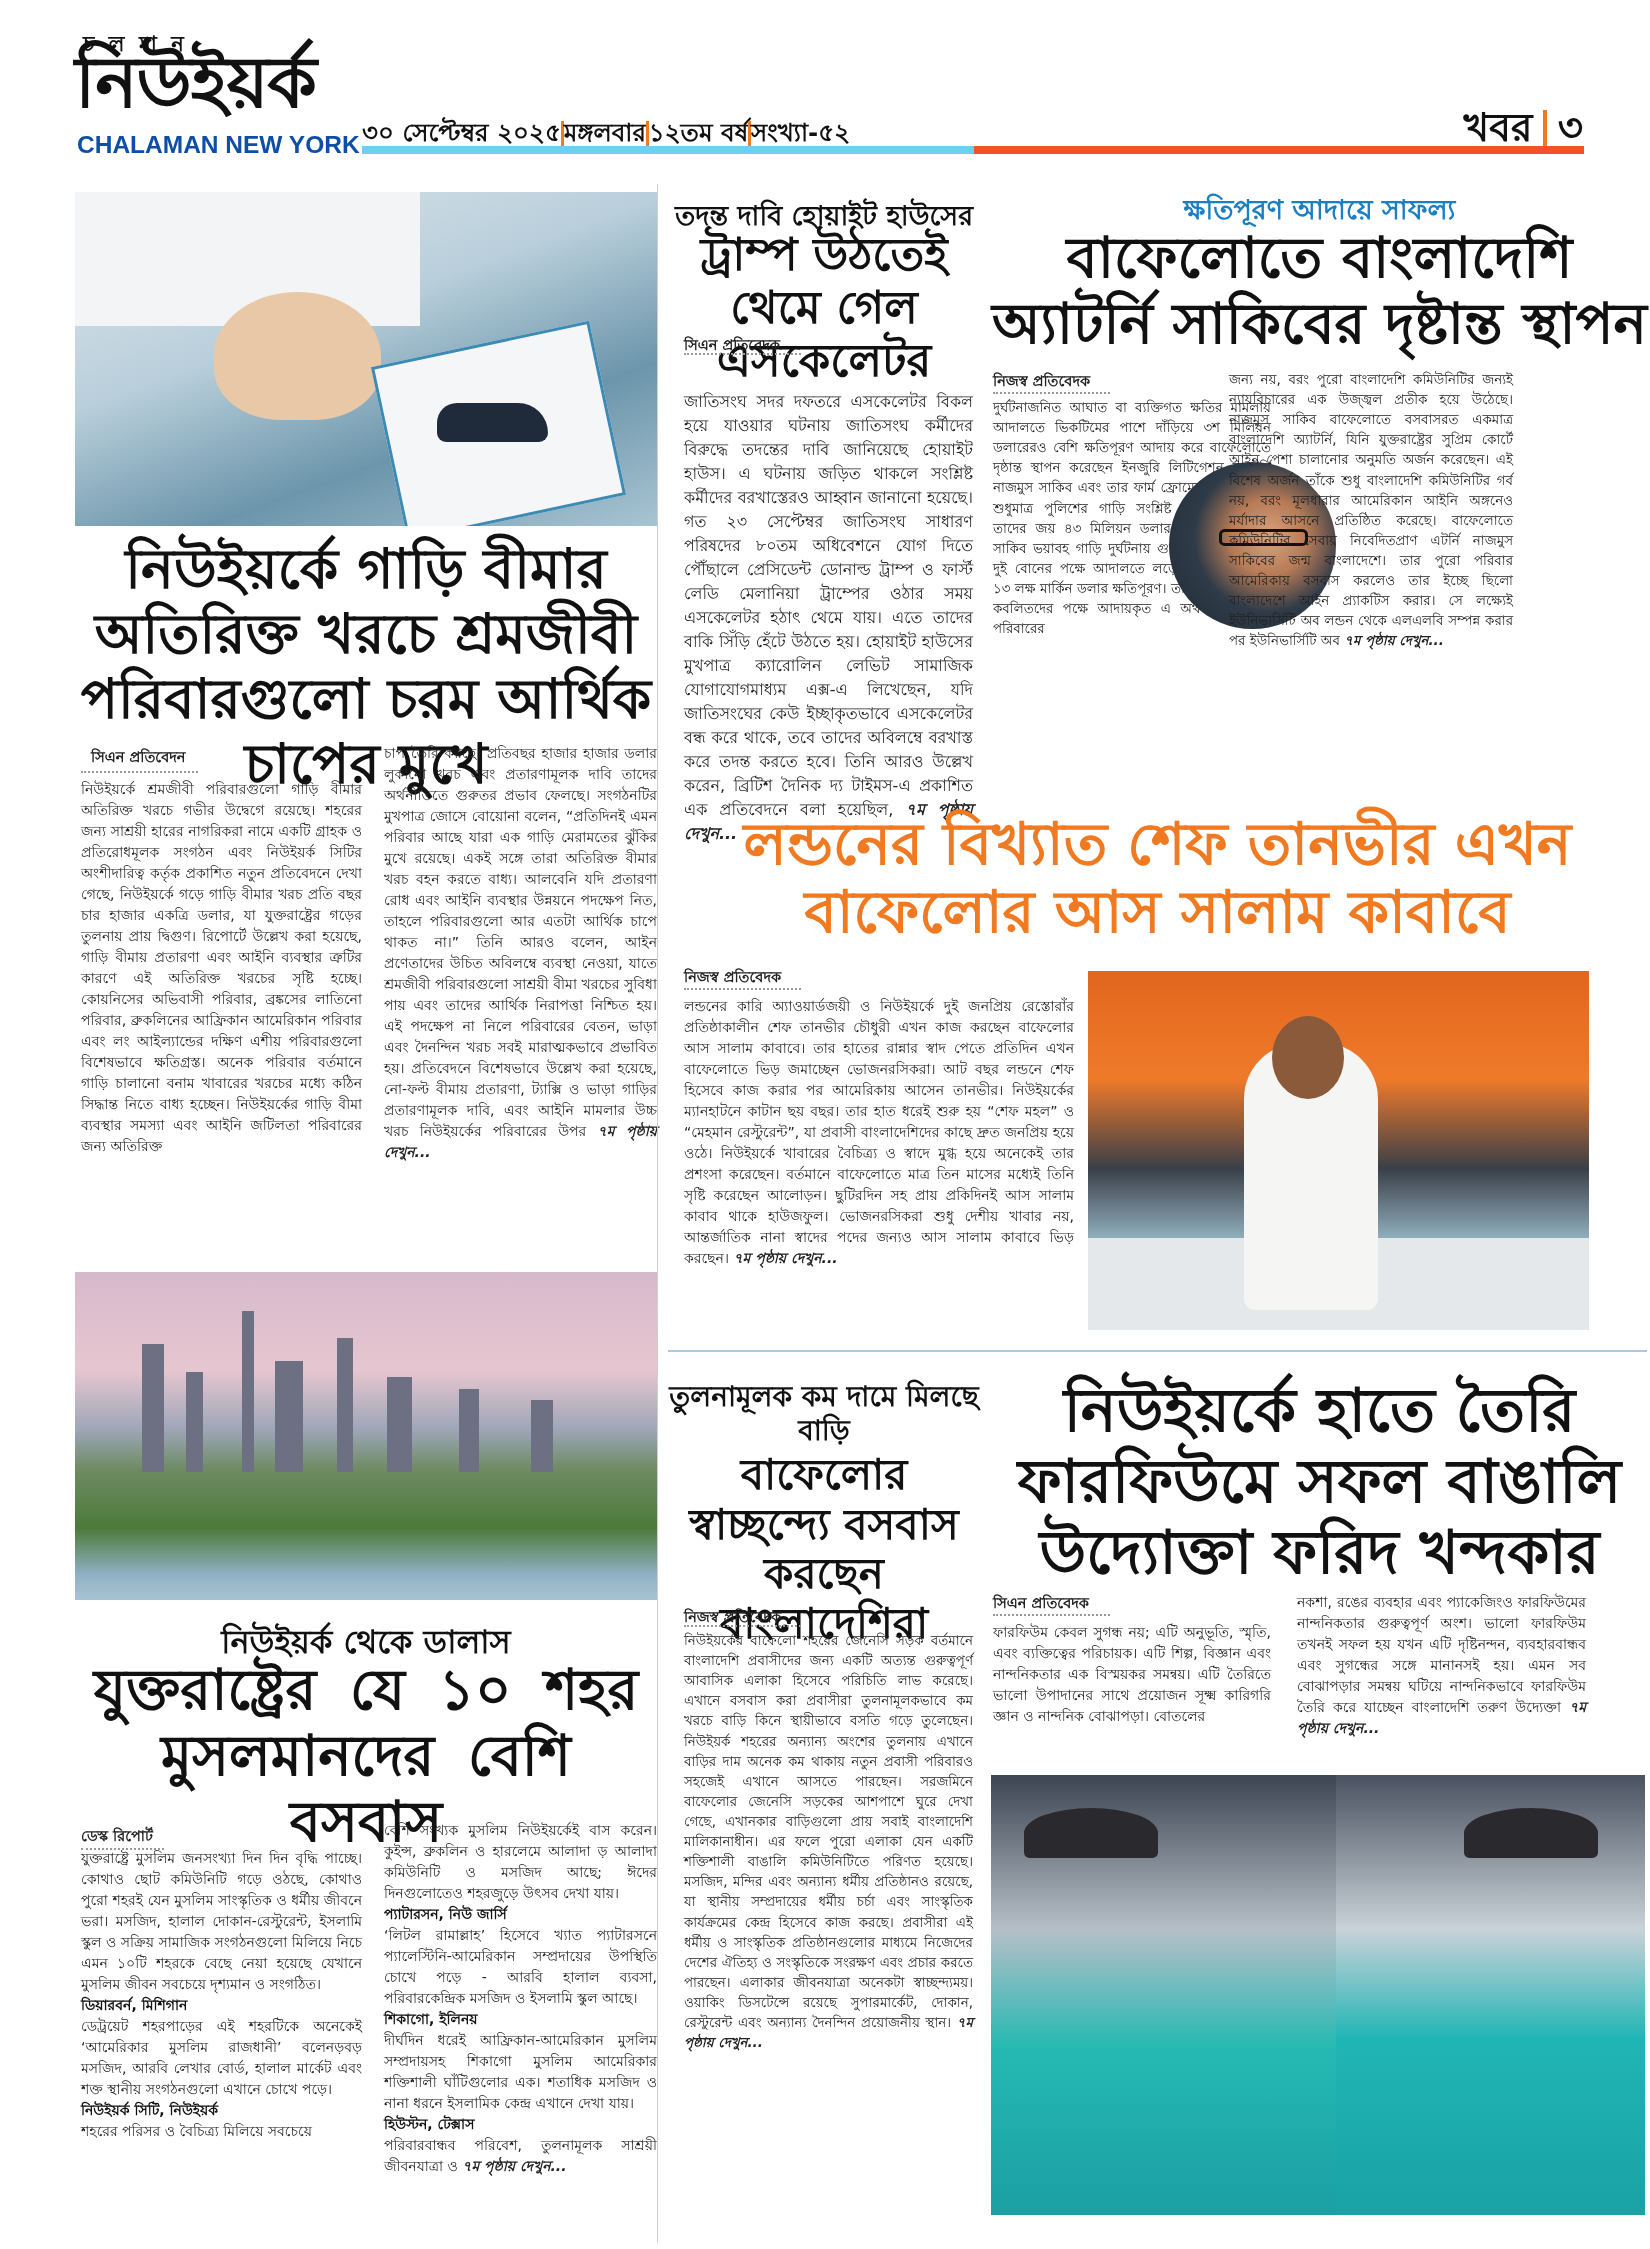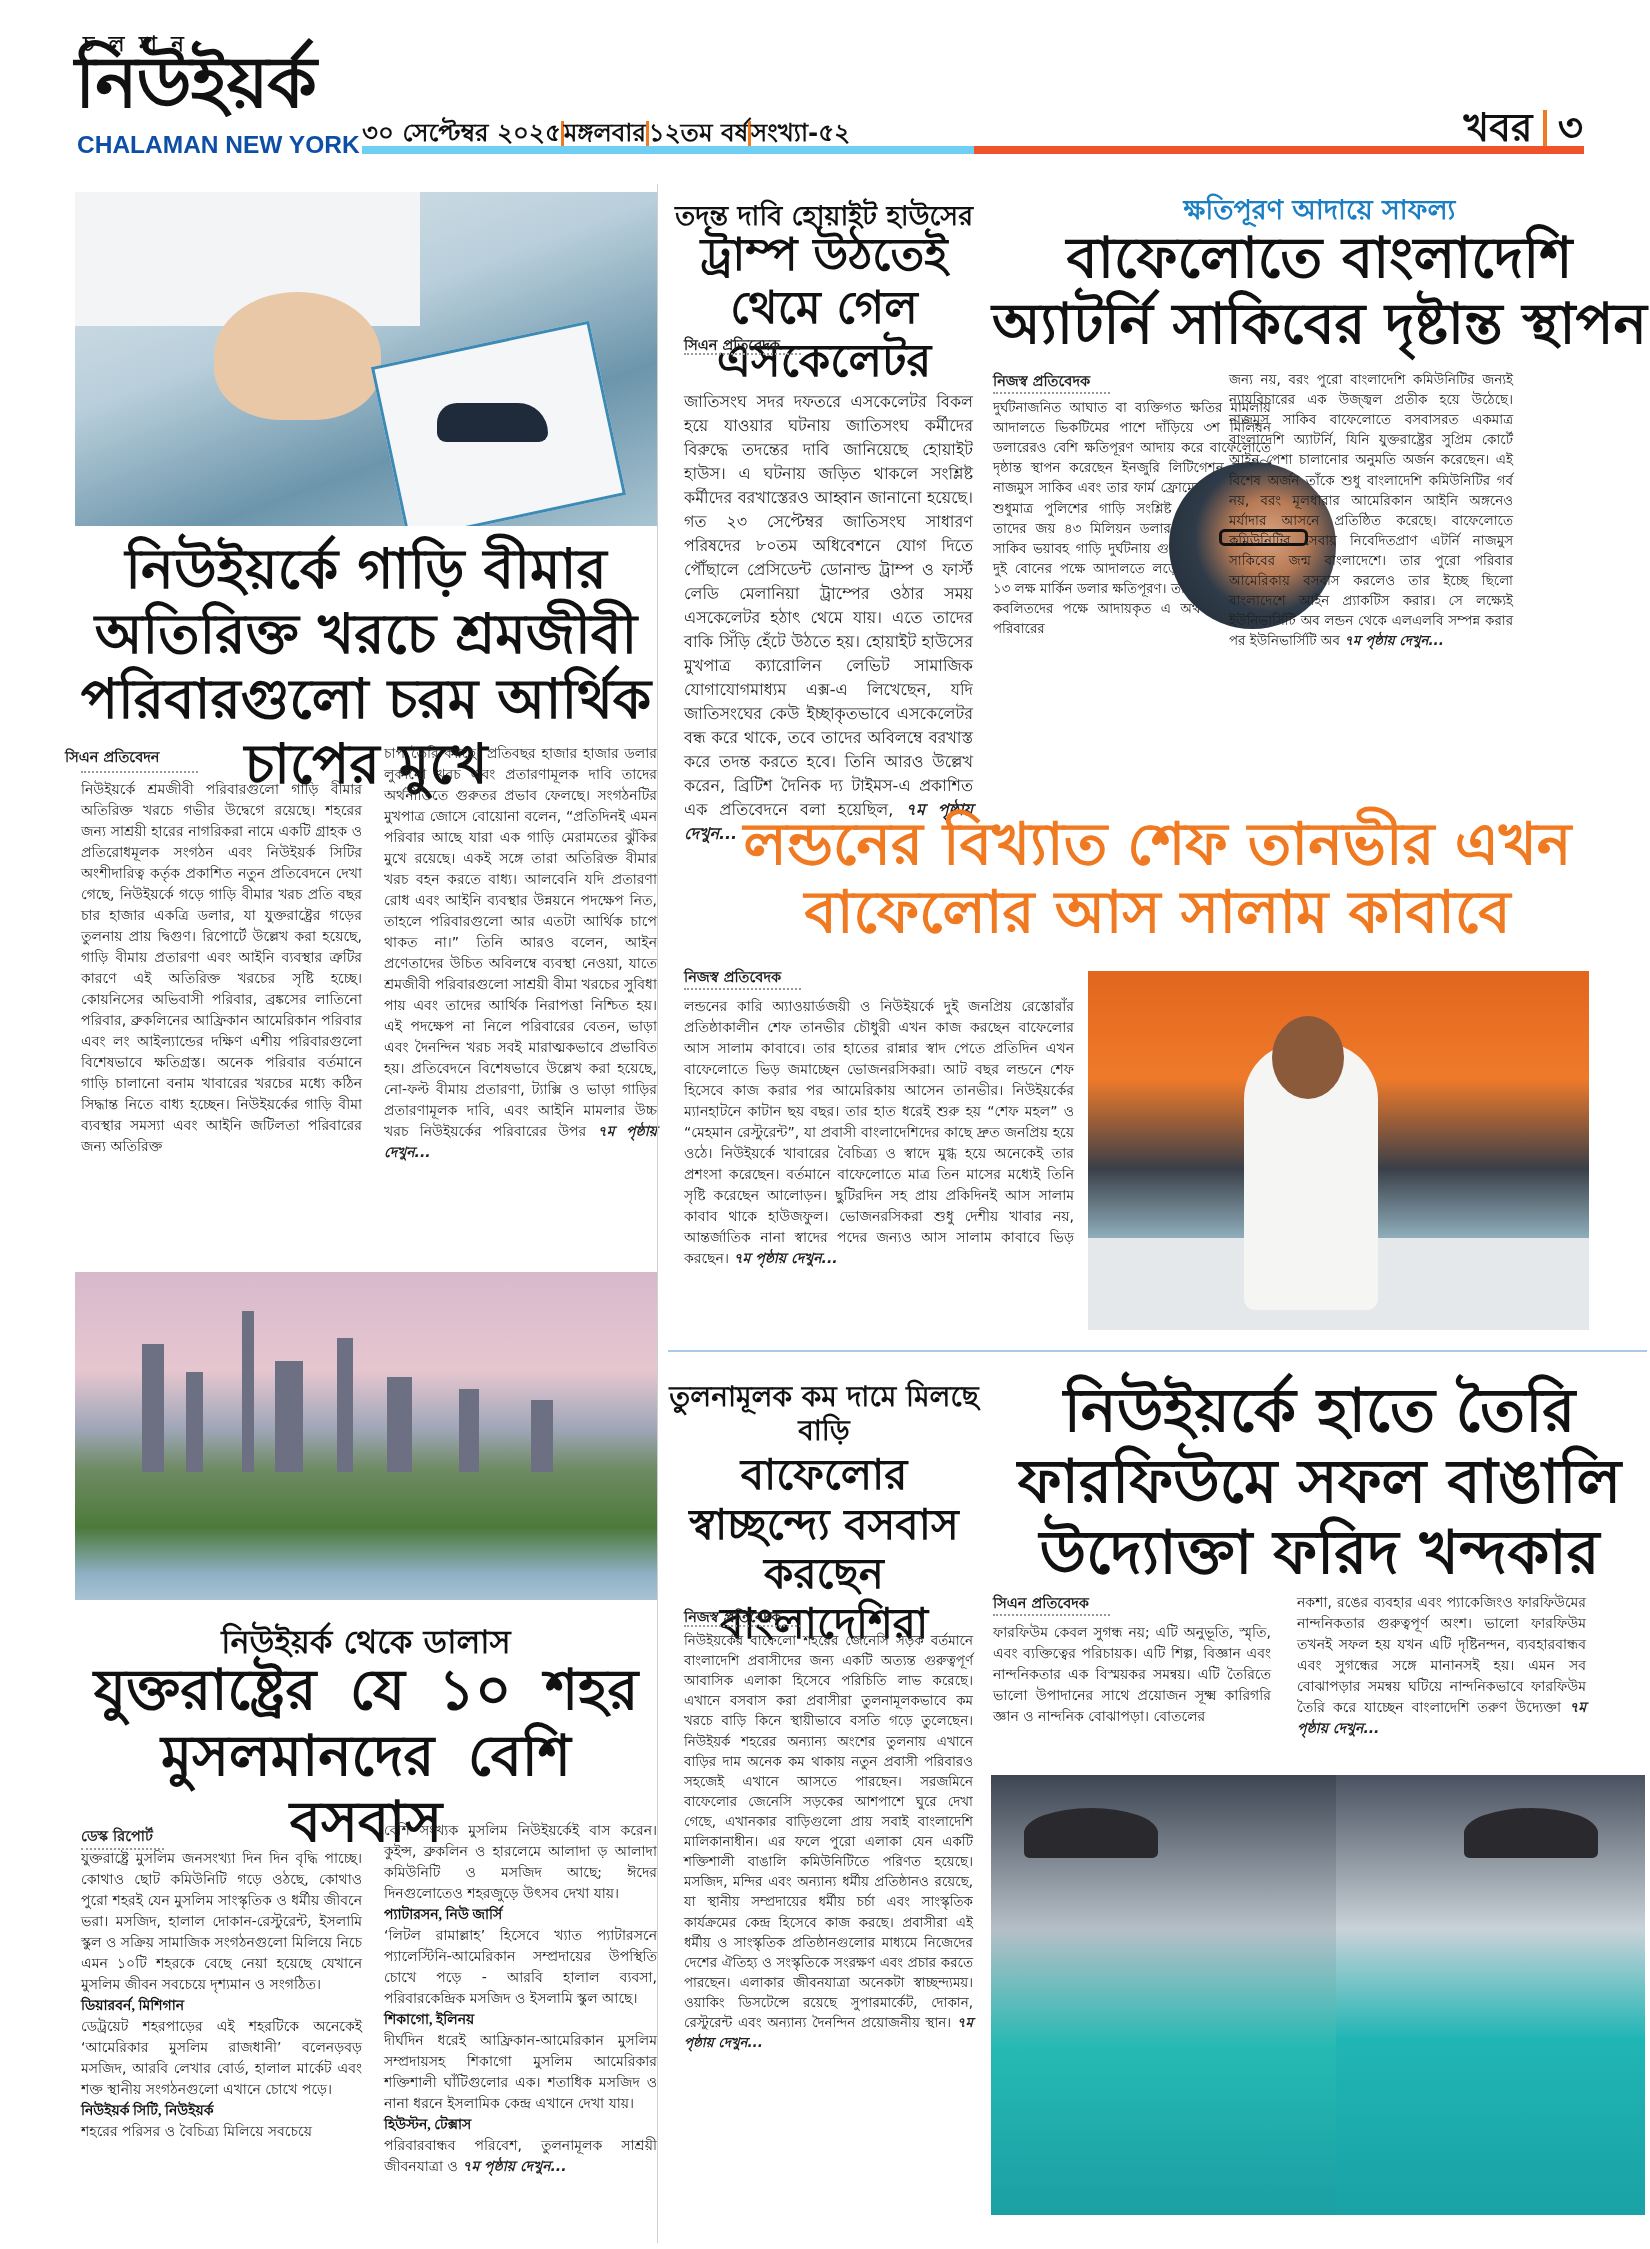--- a/index.html
+++ b/index.html
@@ -44,21 +44,21 @@
 
   .headline { position: absolute; text-align: center; font-weight: 900; line-height: 1.18; color: #111; }
   .kicker { position: absolute; text-align: center; font-weight: 600; color: #111; }
   .byline { position: absolute; font-size: 14.5px; font-weight: bold; color: #222; }
   .dots { position: absolute; height: 0; border-top: 2.2px dotted #999; width: 117px; }
   .body { position: absolute; font-size: 13.4px; line-height: 1.5; text-align: justify; color: #222; }
   .body p { margin: 0; }
   .cont { font-weight: bold; font-style: italic; }
   .hr-blue { position: absolute; height: 2.2px; background: #a9c9e6; }
   .vline { position: absolute; width: 1.1px; background: #cfcfcf; }
-  .subhead { font-weight: bold; color: #111; font-family: Liberation Serif, serif; }
+  .subhead { font-weight: bold; color: #111; }
 </style>
 </head>
 <body>
 
 <div class="abs logo-top">চলমান</div>
 <div class="abs logo-main">নিউইয়র্ক</div>
 <div class="abs logo-sub">CHALAMAN NEW YORK</div>
 
 <div class="abs dateline">
   <span>৩০ সেপ্টেম্বর ২০২৫</span>
@@ -77,21 +77,21 @@
 <div class="abs rule-blue"></div>
 <div class="abs rule-orange"></div>
 
 <div class="img img-car">
   <div class="shirt"></div>
   <div class="hands"></div>
   <div class="paper"></div>
   <div class="car"></div>
 </div>
 <div class="headline" style="left:75px; top:537px; width:582px; font-size:55px;">নিউইয়র্কে গাড়ি বীমার অতিরিক্ত খরচে শ্রমজীবী পরিবারগুলো চরম আর্থিক চাপের মুখে</div>
-<div class="byline" style="left:65px; top:746px;text-align:center;">সিএন প্রতিবেদন</div>
+<div class="byline" style="left:91px; top:746px;text-align:center;">সিএন প্রতিবেদন</div>
 <div class="dots" style="left:81px; top:771px;"></div>
 <div class="body" style="left:81px; top:779px; width:281px; font-size:14px;">নিউইয়র্কে শ্রমজীবী পরিবারগুলো গাড়ি বীমার অতিরিক্ত খরচে গভীর উদ্বেগে রয়েছে। শহরের জন্য সাশ্রয়ী হারের নাগরিকরা নামে একটি গ্রাহক ও প্রতিরোধমূলক সংগঠন এবং নিউইয়র্ক সিটির অংশীদারিত্ব কর্তৃক প্রকাশিত নতুন প্রতিবেদনে দেখা গেছে, নিউইয়র্কে গড়ে গাড়ি বীমার খরচ প্রতি বছর চার হাজার একত্রি ডলার, যা যুক্তরাষ্ট্রের গড়ের তুলনায় প্রায় দ্বিগুণ। রিপোর্টে উল্লেখ করা হয়েছে, গাড়ি বীমায় প্রতারণা এবং আইনি ব্যবস্থার ত্রুটির কারণে এই অতিরিক্ত খরচের সৃষ্টি হচ্ছে। কোয়নিসের অভিবাসী পরিবার, ব্রঙ্কসের লাতিনো পরিবার, ব্রুকলিনের আফ্রিকান আমেরিকান পরিবার এবং লং আইল্যান্ডের দক্ষিণ এশীয় পরিবারগুলো বিশেষভাবে ক্ষতিগ্রস্ত। অনেক পরিবার বর্তমানে গাড়ি চালানো বনাম খাবারের খরচের মধ্যে কঠিন সিদ্ধান্ত নিতে বাধ্য হচ্ছেন। নিউইয়র্কের গাড়ি বীমা ব্যবস্থার সমস্যা এবং আইনি জটিলতা পরিবারের জন্য অতিরিক্ত</div>
 <div class="body" style="left:384px; top:743px; width:273px; font-size:14px;">
   <span>চাপ তৈরি করছে। প্রতিবছর হাজার হাজার ডলার লুকানো খরচ এবং প্রতারণামূলক দাবি তাদের অর্থনীতিতে গুরুতর প্রভাব ফেলছে। সংগঠনটির মুখপাত্র জোসে বোয়োনা বলেন, “প্রতিদিনই এমন পরিবার আছে যারা এক গাড়ি মেরামতের ঝুঁকির মুখে রয়েছে। একই সঙ্গে তারা অতিরিক্ত বীমার খরচ বহন করতে বাধ্য। আলবেনি যদি প্রতারণা রোধ এবং আইনি ব্যবস্থার উন্নয়নে পদক্ষেপ নিত, তাহলে পরিবারগুলো আর এতটা আর্থিক চাপে থাকত না।” তিনি আরও বলেন, আইন প্রণেতাদের উচিত অবিলম্বে ব্যবস্থা নেওয়া, যাতে শ্রমজীবী পরিবারগুলো সাশ্রয়ী বীমা খরচের সুবিধা পায় এবং তাদের আর্থিক নিরাপত্তা নিশ্চিত হয়। এই পদক্ষেপ না নিলে পরিবারের বেতন, ভাড়া এবং দৈনন্দিন খরচ সবই মারাত্মকভাবে প্রভাবিত হয়। প্রতিবেদনে বিশেষভাবে উল্লেখ করা হয়েছে, নো-ফল্ট বীমায় প্রতারণা, ট্যাক্সি ও ভাড়া গাড়ির প্রতারণামূলক দাবি, এবং আইনি মামলার উচ্চ খরচ নিউইয়র্কের পরিবারের উপর</span>
   <span class="cont">৭ম পৃষ্ঠায় দেখুন...</span>
 </div>
 
 <div class="img img-city">
   <div class="tower" style="left:67px; width:22px; height:128px;"></div>
   <div class="tower" style="left:111px; width:16.7px; height:100px;"></div>

